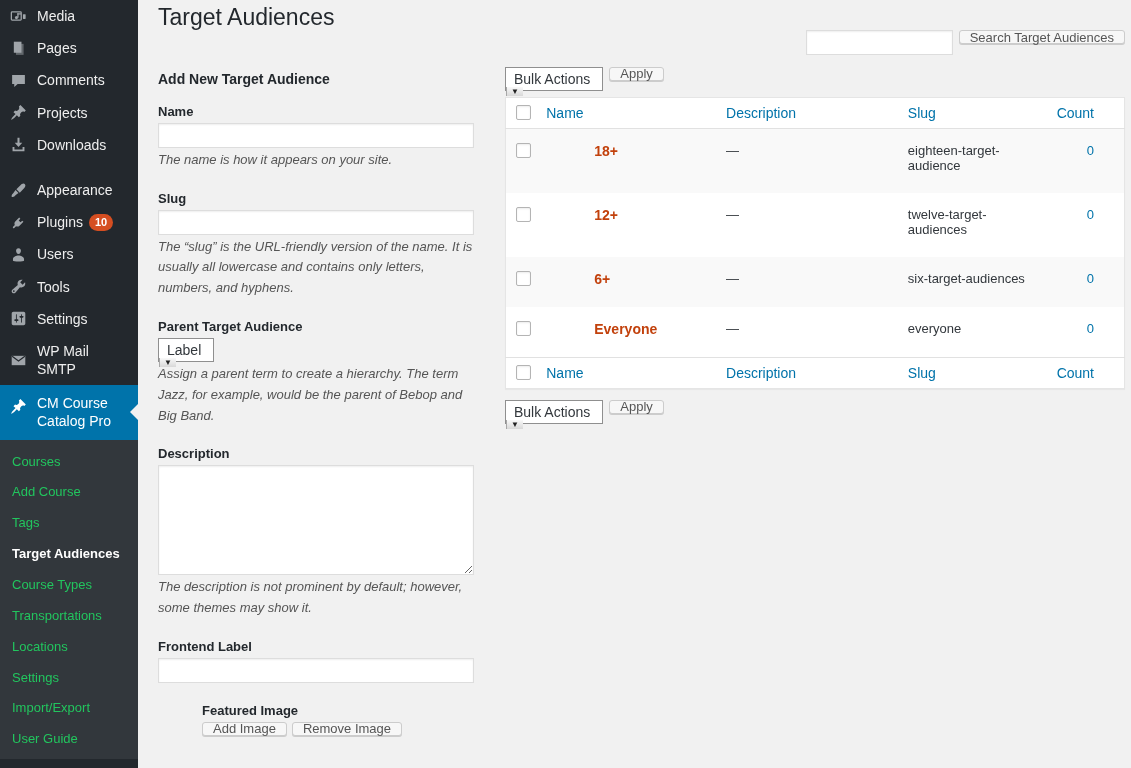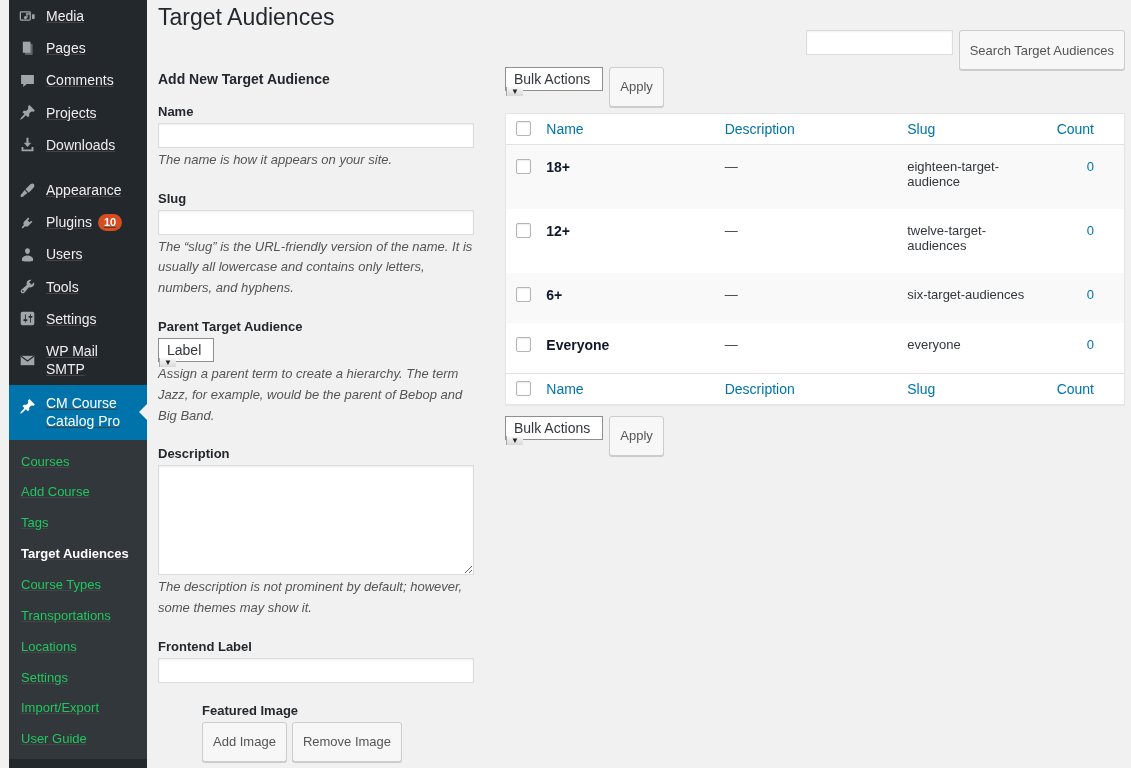--- a/index.html
+++ b/index.html
@@ -5,23 +5,22 @@
   * { box-sizing: border-box; }
   html,body { margin:0; padding:0; }
   body {
     width:1131px; height:768px; overflow:hidden;
     background:#f1f1f1; color:#444;
     font-family:"Liberation Sans", sans-serif; font-size:13px;
     position:relative;
   }
   
   #sidebar {
-    position:absolute; left:9px; top:0; width:138px; height:768px;
+    position:absolute; left:0; top:0; width:138px; height:768px;
     background:#23282d;
-    text-decoration:underline;
   }
   .mi {
     display:flex; align-items:center; padding:7px 8px;
     color:#eee; font-size:14px; cursor:pointer; line-height:1.3;
   }
   .mi .ico {
     width:20px; height:18px; margin-right:9px; color:#a0a5aa;
     flex:none; display:flex; align-items:center; justify-content:center;
   }
   .mi .ico svg { width:17px; height:17px; }
@@ -56,21 +55,21 @@
   }
   .search-row { position:absolute; top:30px; right:6px; display:flex; gap:6px; }
   .search-input {
     width:147px; height:25px; border:1px solid #ddd; background:#fff;
     box-shadow:inset 0 1px 2px rgba(0,0,0,.07); padding:2px 6px;
     font-family:inherit; font-size:13px;
   }
   .button {
     display:inline-flex; align-items:center; justify-content:center;
     background:#f7f7f7; border:1px solid #ccc; border-radius:3px;
-    color:#555; font-size:13px; padding:0 10px; height:40px;
+    color:#555; font-size:13px; padding:0 10px; height:14px;
     cursor:pointer; box-shadow:0 1px 0 #ccc; font-family:inherit; white-space:nowrap;
   }
   .cols { display:flex; gap:31px; margin-top:31px; align-items:flex-start; }
   .left-col  { width:316px; flex:none; }
   .right-col { flex:1; min-width:0; }
   .add-heading { font-size:14px; font-weight:700; color:#23282d; margin:4px 0 17px; }
   .form-field { margin-bottom:20px; }
   .form-field label {
     display:block; font-size:13px; font-weight:600; color:#23282d; margin-bottom:4px;
   }
@@ -109,21 +108,21 @@
     padding:7px 10px; cursor:pointer;
   }
   table.wp-list thead th { border-bottom:1px solid #e1e1e1; }
   table.wp-list tfoot th { border-top:1px solid #e1e1e1; }
   table.wp-list td {
     padding:14px 10px 20px; font-size:13px; color:#32373c; vertical-align:top;
   }
   table.wp-list tbody tr:nth-child(odd) { background:#f9f9f9; }
   .col-cb   { width:31px; padding-right:0 !important; }
   .col-name { width:182px; }
-  .col-name a { color:#0f172a; font-weight:700; font-size:14px; text-decoration:none; cursor:pointer; }
+  .col-name a { color:#c2410c; font-weight:700; font-size:14px; text-decoration:none; cursor:pointer;margin-left:48px; }
   .col-desc { width:186px; }
   .col-slug { width:152px; }
   .col-count { text-align:right; padding-right:30px !important; }
   .col-count a { color:#0073aa; text-decoration:none; cursor:pointer; }
   input.wp-cb {
     -webkit-appearance:none; appearance:none; width:15px; height:15px;
     border:1px solid #b4b4b4; background:#fff; border-radius:2px; margin:0;
     box-shadow:inset 0 1px 2px rgba(0,0,0,.08); cursor:pointer; display:block;
   }
 </style>

